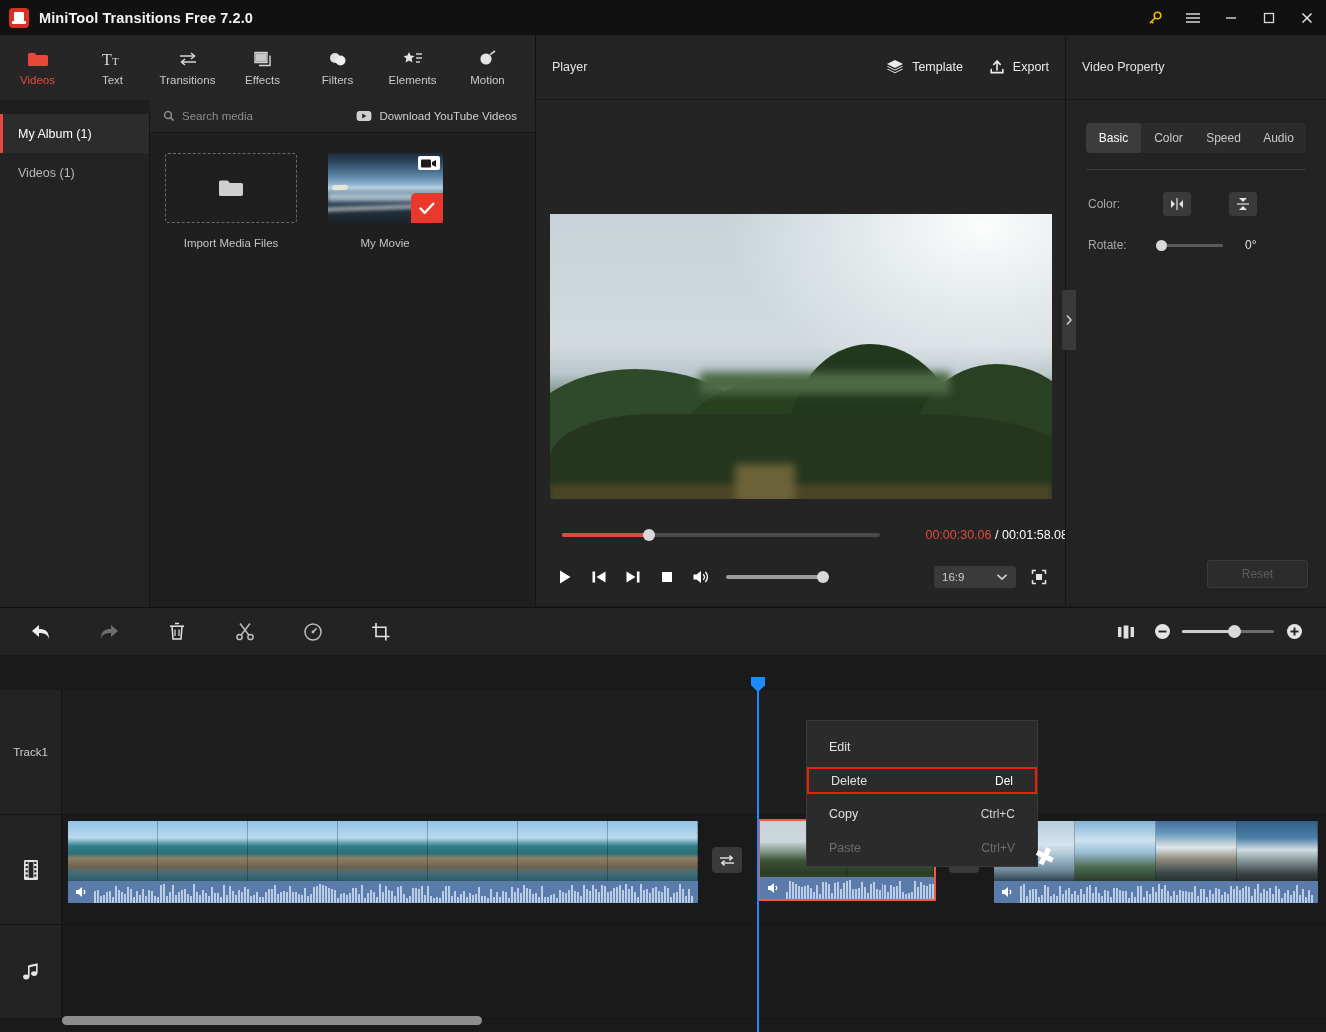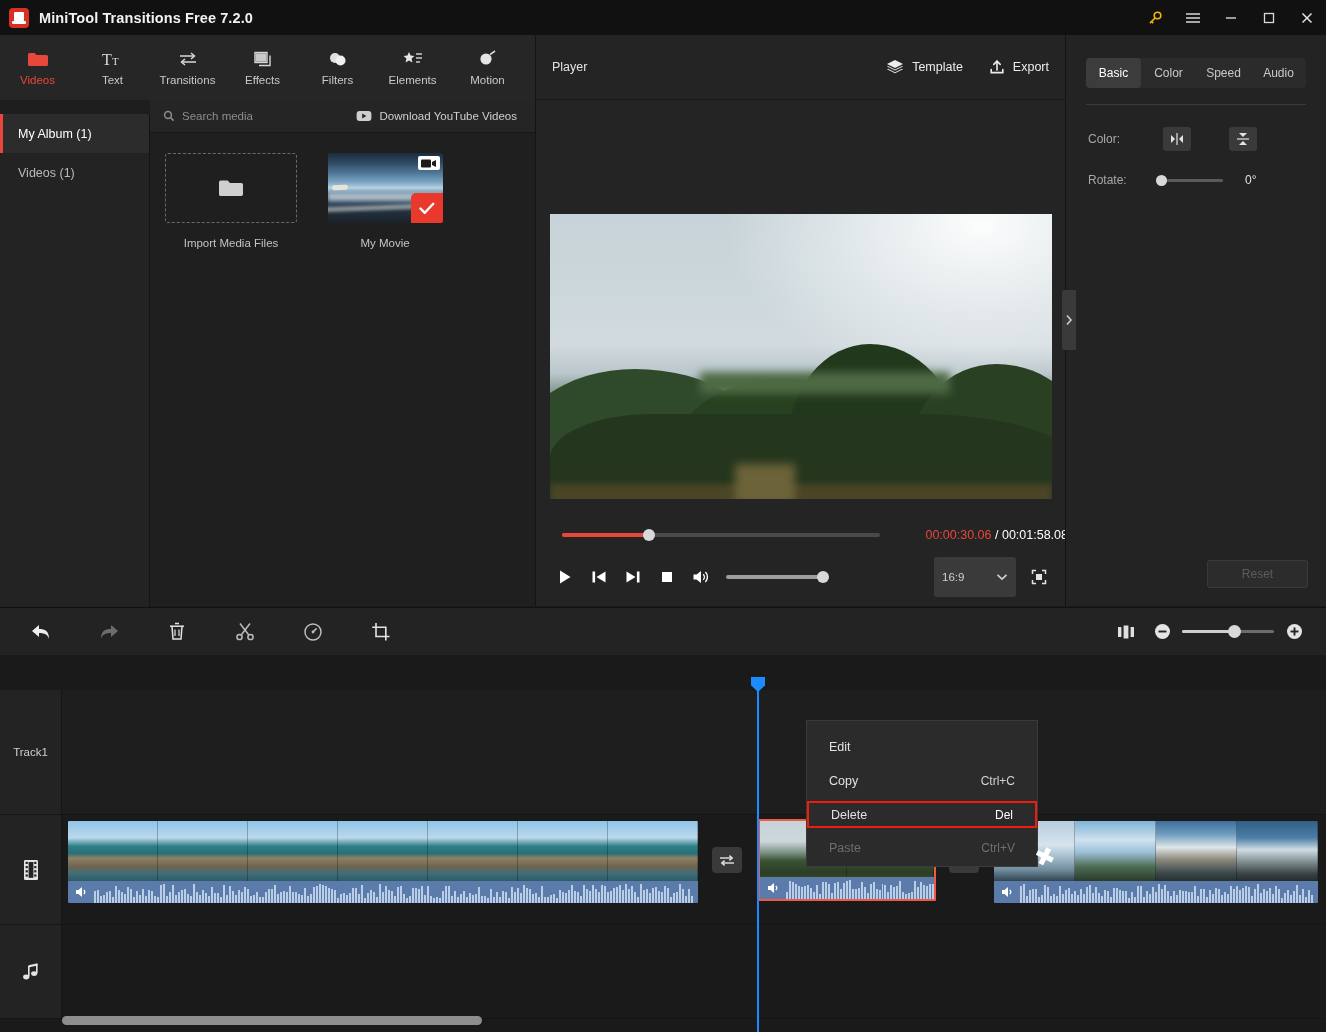--- a/index.html
+++ b/index.html
@@ -107,21 +107,21 @@
   .seek{ position:relative; width:318px; height:4px; background:#4a4a4a; border-radius:2px;}
   .seek .fill{ position:absolute; left:0; top:0; height:4px; width:88px; background:#e8483c; border-radius:2px;}
   .seek .knob{ position:absolute; left:81px; top:-4px; width:12px; height:12px; border-radius:50%; background:#d9d9d9;}
   .timecode{ margin-left:auto; font-size:12.5px; color:#ffffff;}
   .timecode .cur{ color:#e8483c;}
   .ctrl-bar{ position:absolute; left:0; bottom:10px; width:530px; height:38px; display:flex; align-items:center; padding:0 12px;}
   .cbtn{ width:34px; height:34px; display:flex; align-items:center; justify-content:center; cursor:pointer;}
   .vol{ position:relative; width:100px; height:4px; background:#9d9d9d; border-radius:2px; margin-left:8px;}
   .vol .knob{ position:absolute; right:-3px; top:-4px; width:12px; height:12px; border-radius:50%; background:#d9d9d9;}
   .ratio-sel{
-    margin-left:auto; width:82px; height:40px; background:#3a3a3a; border-radius:3px;
+    margin-left:auto; width:82px; height:22px; background:#3a3a3a; border-radius:3px;
     display:flex; align-items:center; padding:0 8px; font-size:11.5px; color:#cfcfcf; cursor:pointer;
   }
   .fs-btn{ width:30px; height:30px; margin-left:8px; display:flex; align-items:center; justify-content:center; cursor:pointer;}
 
   .collapse-handle{
     position:absolute; left:1062px; top:290px; width:14px; height:60px; background:#3a3a3a;
     border-radius:3px 0 0 3px; display:flex; align-items:center; justify-content:center; cursor:pointer; z-index:5;
   }
 
   
@@ -485,20 +485,23 @@
     </div>
   </div>
 
   <div class="collapse-handle">
     <svg width="8" height="12" viewBox="0 0 8 12">
         <path d="M2 1.5 L6 6 L2 10.5" fill="none" stroke="#cdcdcd" stroke-width="1.6"></path>
       </svg>
   </div>
 
   <div class="props">
+    <div class="props-head">
+      <span class="props-title">Video Property</span>
+    </div>
 
     <div class="tabs">
       <div class="tab active">
         <span>Basic</span>
         </div>
       <div class="tab">
         <span>Color</span>
         </div>
       <div class="tab">
         <span>Speed</span>
@@ -1107,28 +1110,28 @@
     <div class="playhead" style="left:757px;"></div>
 
     <div class="hscroll" style="left:62px; width:420px;"></div>
   </div>
 
   <div class="ctxmenu">
     <div class="ctxitem">
       <span>Edit</span>
       <span class="sc"></span>
     </div>
+    <div class="ctxitem hl">
+      <span>Delete</span>
+      <span class="sc">Del</span>
+    </div>
     <div class="ctxitem">
       <span>Copy</span>
       <span class="sc">Ctrl+C</span>
     </div>
-    <div class="ctxitem hl">
-      <span>Delete</span>
-      <span class="sc">Del</span>
-    </div>
     <div class="ctxitem disabled">
       <span>Paste</span>
       <span class="sc">Ctrl+V</span>
     </div>
   </div>
 
   <div class="plane">✖</div>
 
 </div>
 

